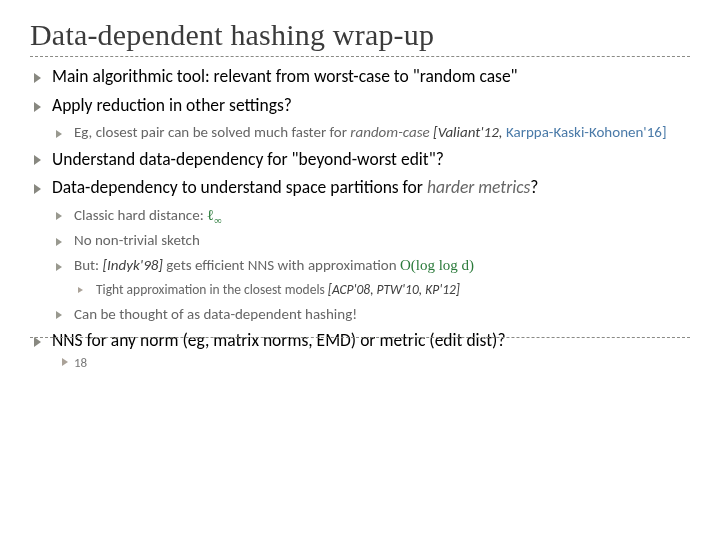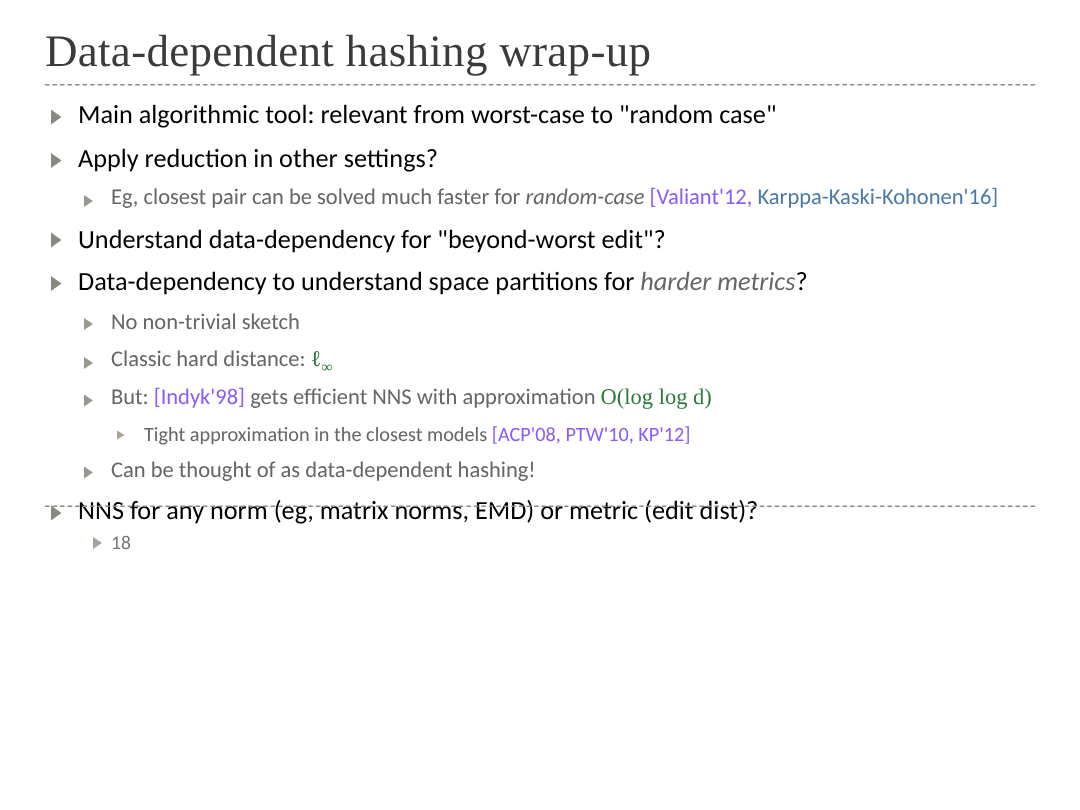--- a/index.html
+++ b/index.html
@@ -55,21 +55,21 @@
     height: 0;
     border-top: 5px solid transparent;
     border-bottom: 5px solid transparent;
     border-left: 7px solid #888880;
   }
   .lvl1 > li { font-size: 17.5px; color: #000; }
   .lvl2 > li { font-size: 15px; color: #666; }
   .lvl2 > li::before { border-left-color: #99998f; border-top-width:4px; border-bottom-width:4px; border-left-width:6px; top:0.5em; }
   .lvl3 > li { font-size: 13.5px; color: #666; }
   .lvl3 > li::before { border-left-color: #aaa298; border-top-width:3.5px; border-bottom-width:3.5px; border-left-width:5px; top:0.5em; }
-  .ref { color: #8b5cf6; }
+  .ref { color: #404040; font-style: italic; }
   .blue { color: #4a7aa8; text-align: center; }
   .math-green { color: #2a7a3a; font-family: "Cambria Math", "Times New Roman", serif; }
   .ital-grey { font-style: italic; color: #666; }
   .footer-hr {
     border: none;
     border-top: 1.5px dashed #8b8b86;
     position: absolute;
     left: 30px;
     right: 30px;
     bottom: 36px;
@@ -121,24 +121,24 @@
         </ul>
       </li>
 
       <li>
         <span>Understand data-dependency for "beyond-worst edit"?</span>
       </li>
 
       <li>
         <span>Data-dependency to understand space partitions for </span><span class="ital-grey">harder metrics</span><span>?</span>
         <ul class="lvl2">
-          <li>No non-trivial sketch</li>
           <li>
             <span>Classic hard distance: </span><span class="math-green"><span>ℓ</span><span class="sub">∞</span></span>
           </li>
+          <li>No non-trivial sketch</li>
           <li>
             <span>But: </span><span class="ref">[Indyk'98]</span><span> gets efficient NNS with  approximation </span><span class="math-green">O(log log d)</span>
             <ul class="lvl3">
               <li>
                 <span>Tight approximation in the closest models </span><span class="ref">[ACP'08, PTW'10, KP'12]</span>
               </li>
             </ul>
           </li>
           <li>Can be thought of as data-dependent hashing!</li>
         </ul>

